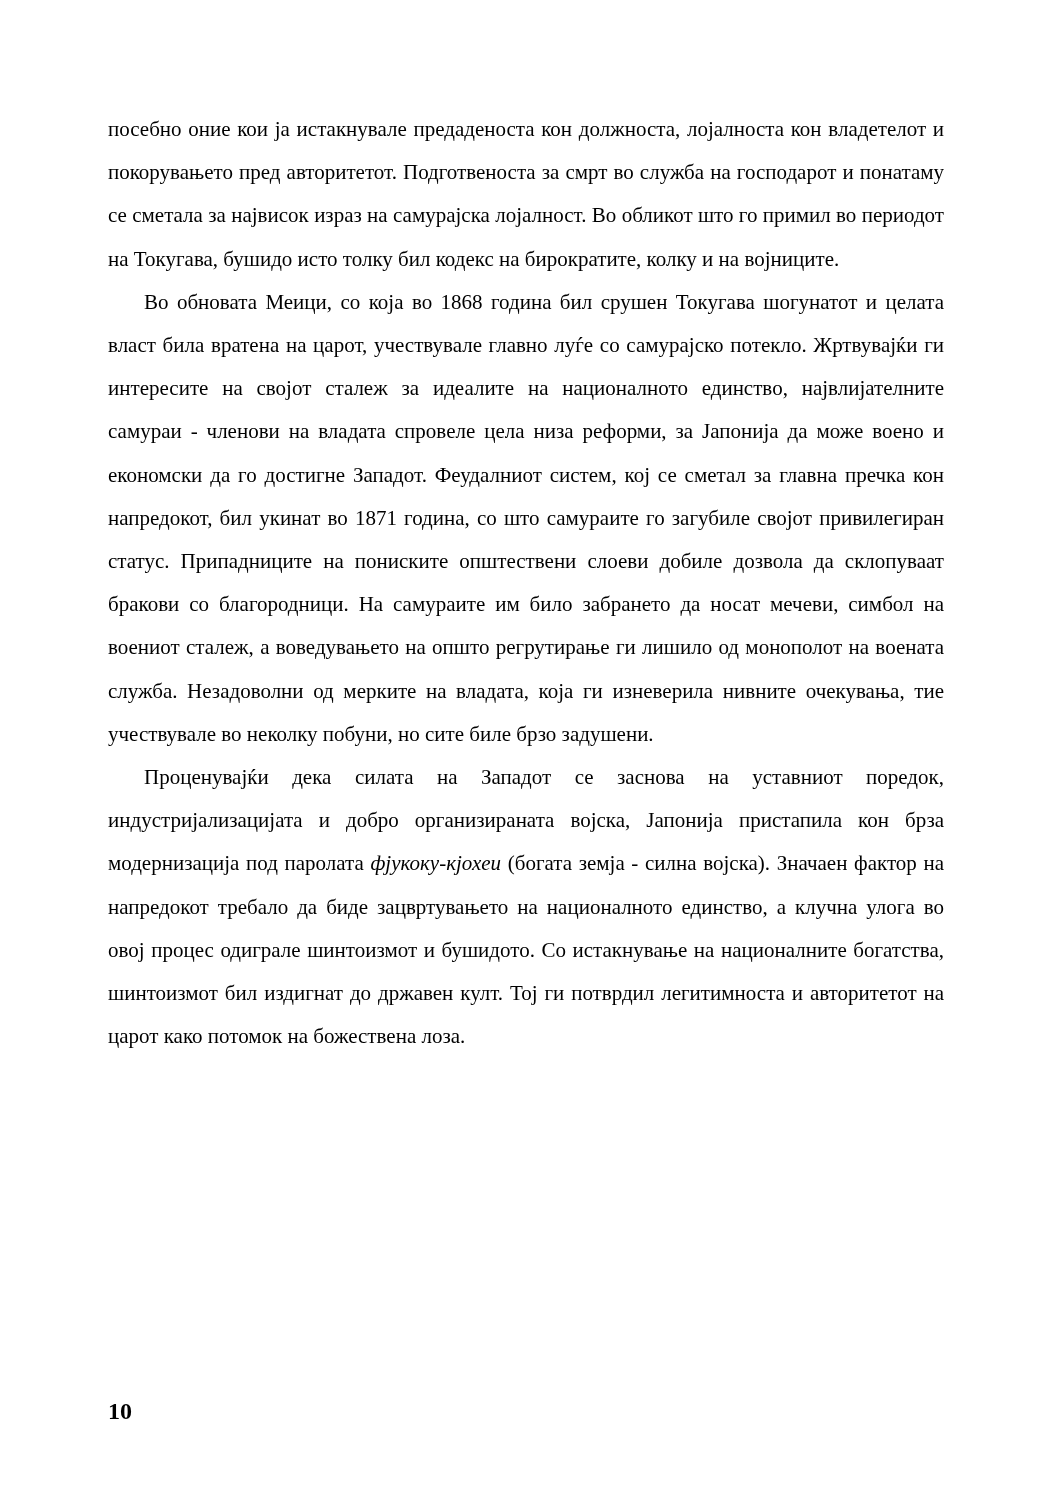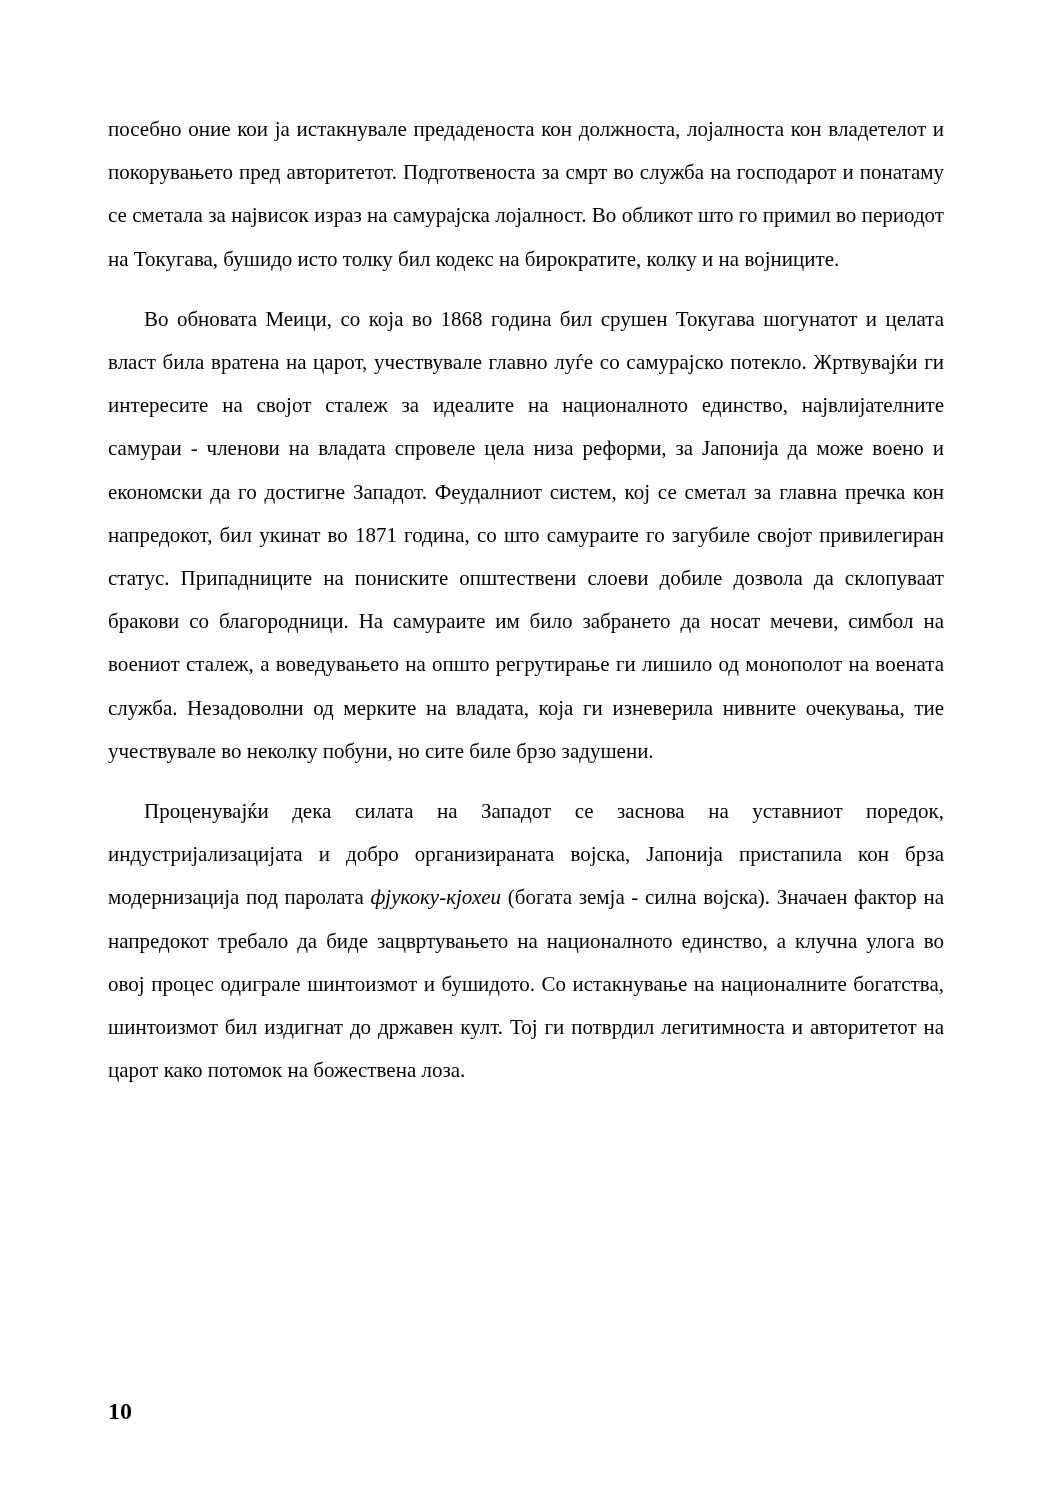--- a/index.html
+++ b/index.html
@@ -26,21 +26,20 @@
     font-family: Liberation Serif, serif;
     font-size: 21px;
     line-height: 43.2px;
     color: #000000;
     text-align: justify;
     text-justify: inter-word;
     hyphens: manual;
   }
   p.para.indent {
     text-indent: 36px;
-    margin-top: 17px;
   }
   .italic {
     font-style: italic;
   }
   .page-number {
     position: absolute;
     left: 108px;
     top: 1398px;
     font-family: "Liberation Serif", "DejaVu Serif", serif;
     font-size: 24px;

